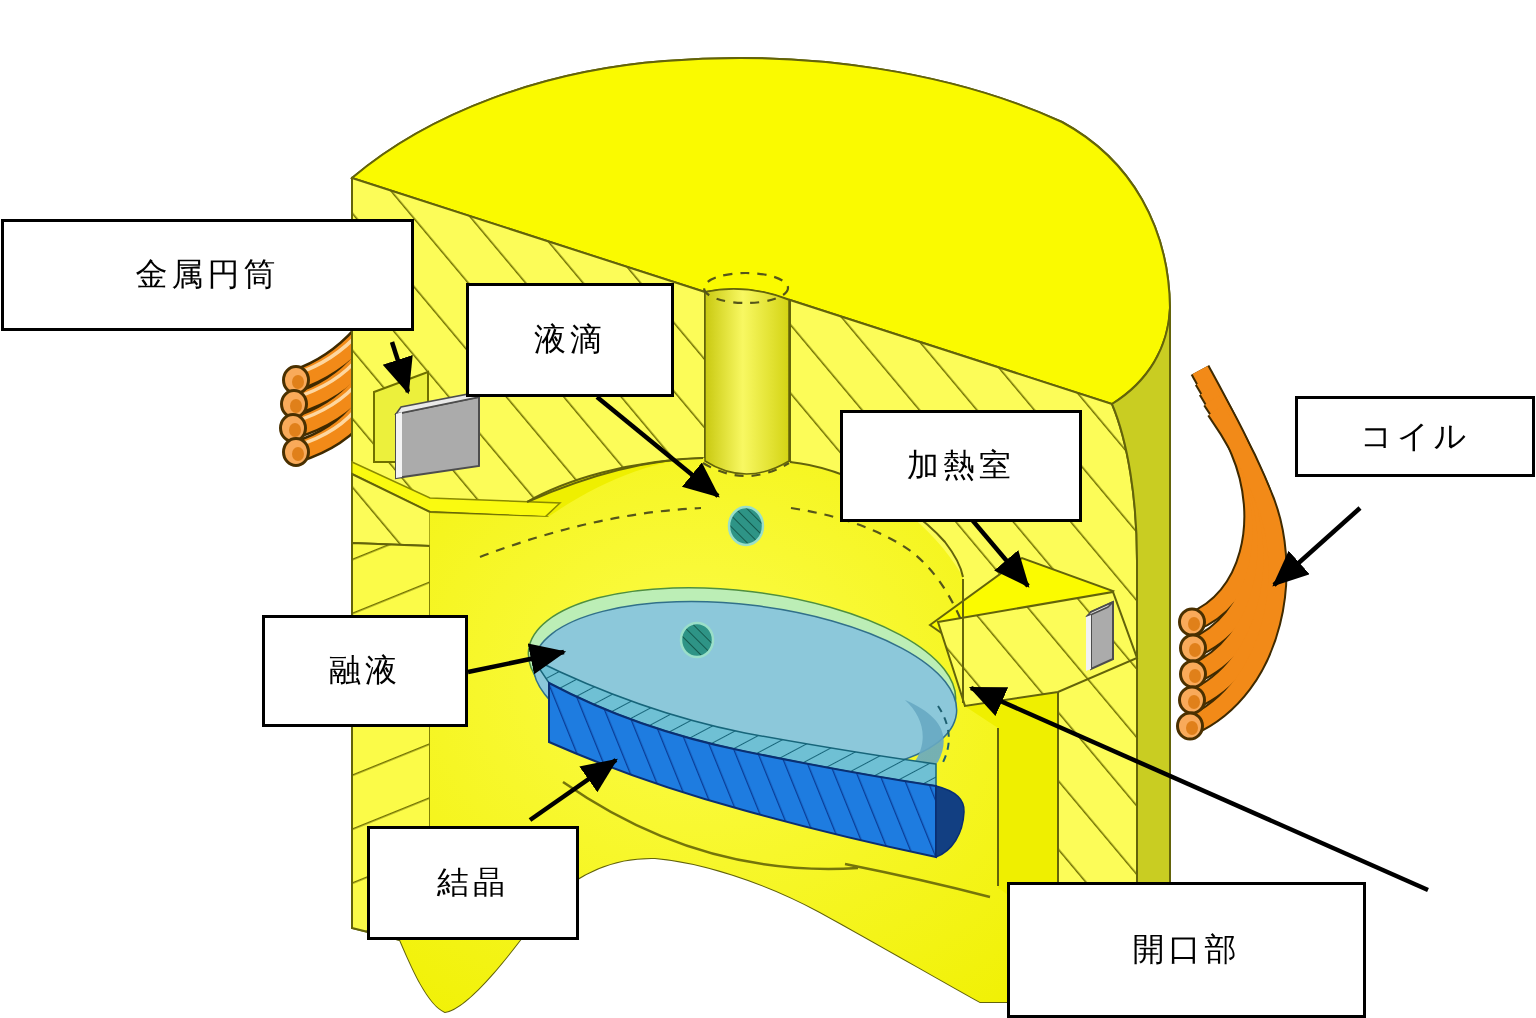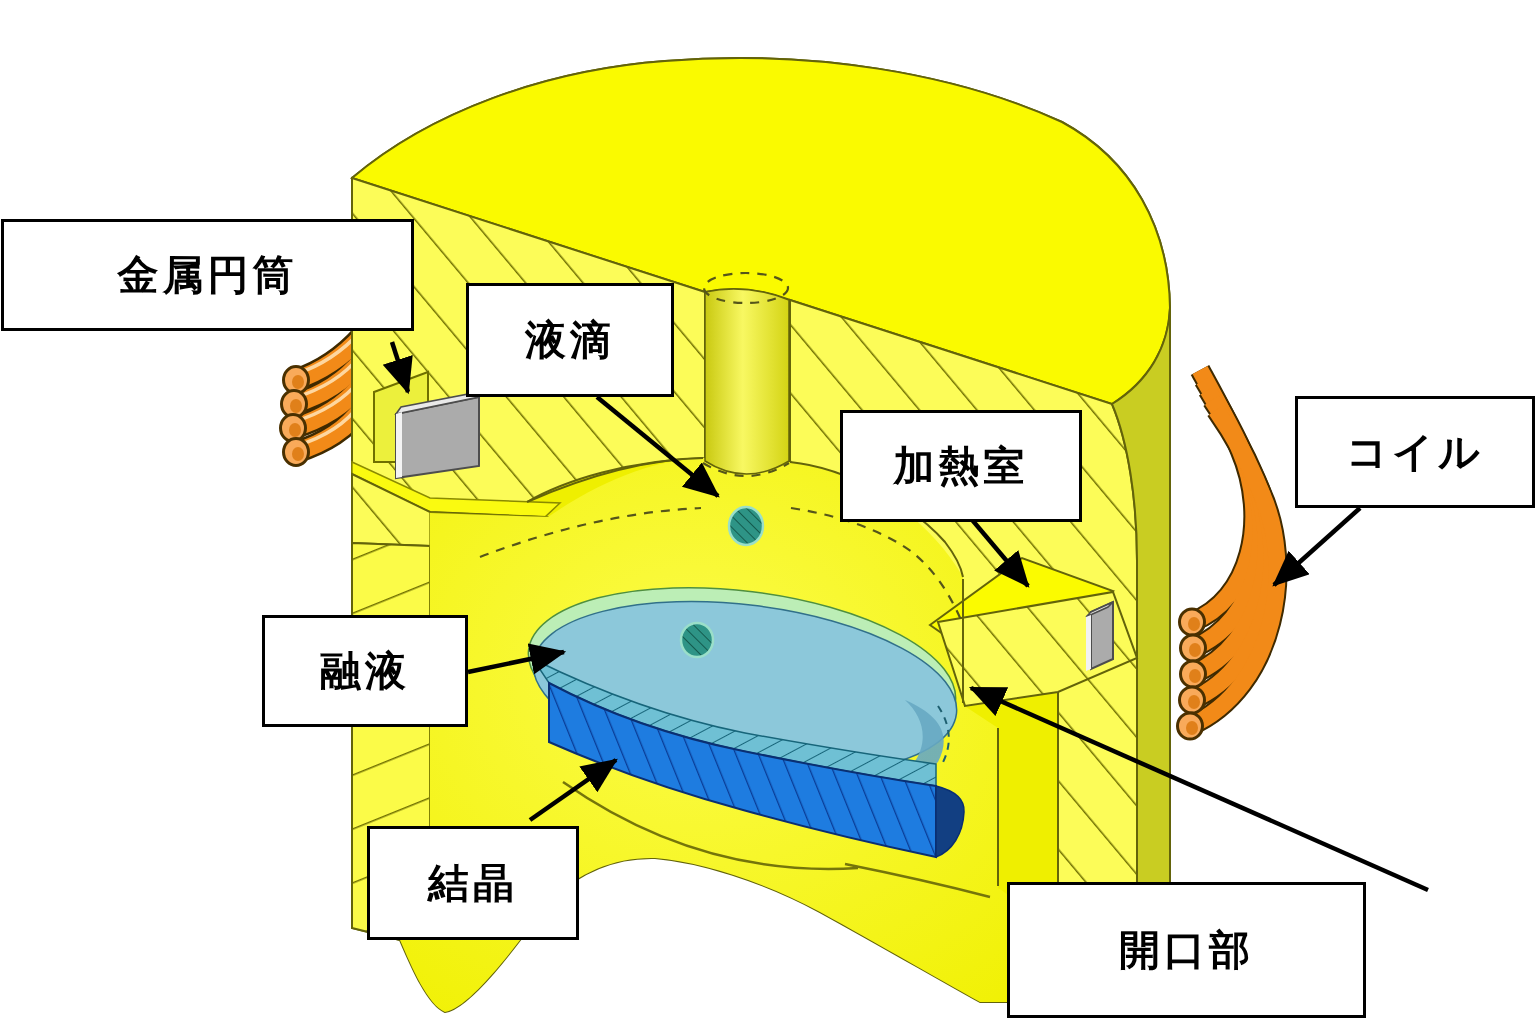--- a/index.html
+++ b/index.html
@@ -1,21 +1,21 @@
 <!DOCTYPE html>
 <html><head>
 <meta charset="utf-8">
 <style>
   html,body{margin:0;padding:0;background:#ffffff;}
   #stage{position:relative;width:1536px;height:1018px;background:#ffffff;overflow:hidden;
          font-family:"Liberation Sans",sans-serif;}
   #stage svg{position:absolute;left:0;top:0;}
   .lbl{position:absolute;background:#ffffff;border:3px solid #000;box-sizing:border-box;
        display:flex;align-items:center;justify-content:center;
-       font-weight:700;font-size:41px;color:#000;letter-spacing:4px;white-space:nowrap;}
+       font-weight:400;font-size:32px;color:#000;letter-spacing:4px;white-space:nowrap;}
 </style>
 </head>
 <body>
 
 <div id="stage">
 
 <svg width="1536" height="1018" viewBox="0 0 1536 1018">
   <defs>
     <pattern id="hA" patternUnits="userSpaceOnUse" width="44" height="44" patternTransform="rotate(-40)">
       <rect width="44" height="44" fill="#FCFC58"></rect>
@@ -204,21 +204,21 @@
     <line x1="1428" y1="890" x2="971" y2="688" marker-end="url(#ah)"></line>
   </g>
 </svg>
 
 <div class="lbl" style="left:1px;top:219px;width:413px;height:112px;">金属円筒</div>
 
 <div class="lbl" style="left:466px;top:283px;width:208px;height:114px;">液滴</div>
 
 <div class="lbl" style="left:840px;top:390px;width:242px;height:112px;margin-top:20px;">加熱室</div>
 
-<div class="lbl" style="left:1295px;top:396px;width:240px;height:112px;">コイル</div>
+<div class="lbl" style="left:1295px;top:396px;width:240px;height:81px;">コイル</div>
 
 <div class="lbl" style="left:262px;top:615px;width:206px;height:112px;">融液</div>
 
 <div class="lbl" style="left:367px;top:826px;width:212px;height:114px;">結晶</div>
 
 <div class="lbl" style="left:1007px;top:882px;width:359px;height:136px;">開口部</div>
 
 </div>
 
 </body></html>

